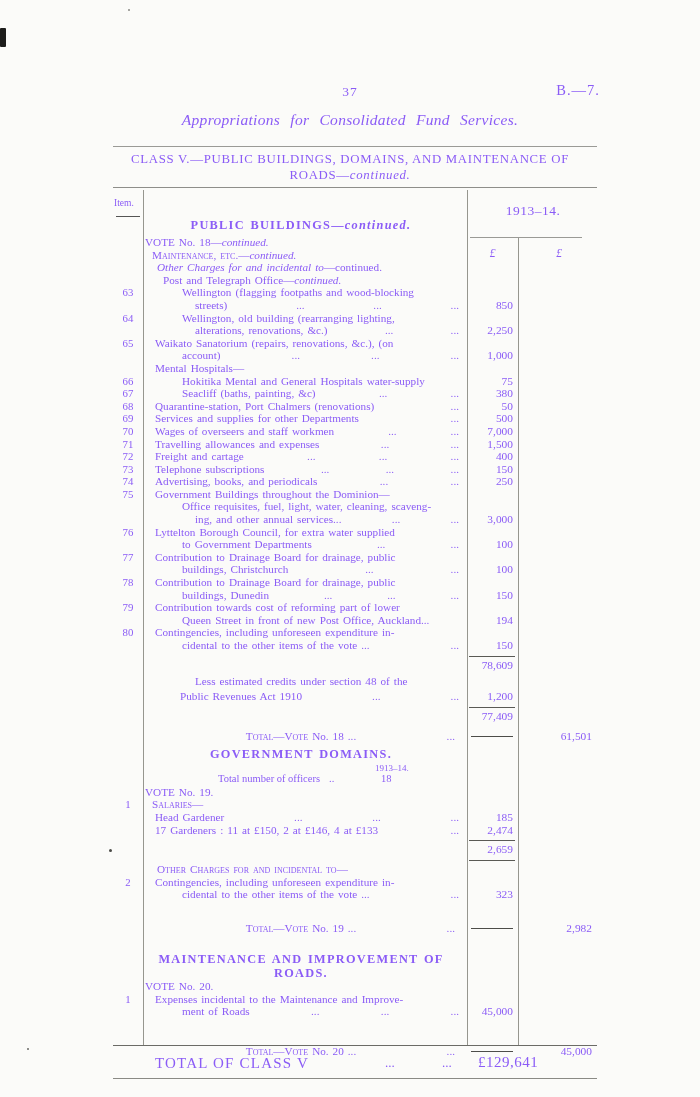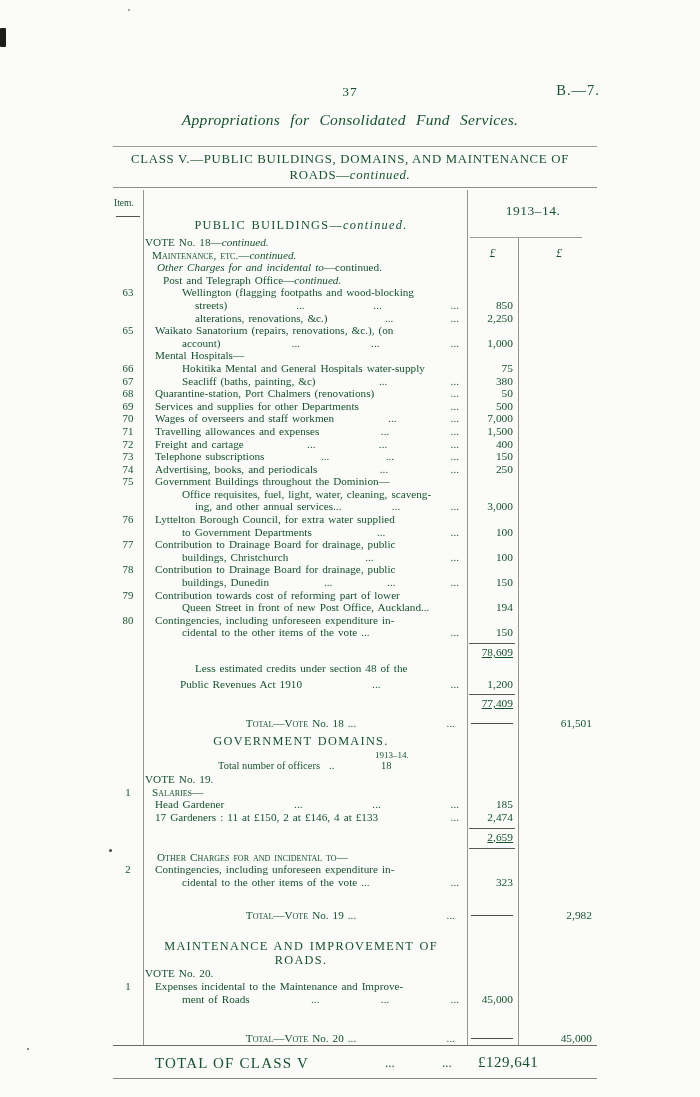--- a/index.html
+++ b/index.html
@@ -1,18 +1,18 @@
 <!DOCTYPE html>
 <html><head>
 <meta charset="utf-8">
 <style>
   html,body{margin:0;padding:0;background:#e8e8e6;}
   .page{
     position:relative; width:700px; height:1097px; margin:0 auto;
-    background:#fbfbf9; color:#14532d; overflow:hidden;
+    background:#fbfbf9; color:#8b5cf6; overflow:hidden;
     font-family:"Liberation Serif","DejaVu Serif",serif;
   }
   .abs{position:absolute;}
   
   .page-number{left:0;right:0;top:84px;text-align:center;font-size:13.5px;letter-spacing:1px;}
   .doc-ref{right:100px;top:82px;font-size:14.5px;letter-spacing:1px;}
   .doc-title{left:0;right:0;top:111px;text-align:center;font-style:italic;font-size:15.5px;word-spacing:6px;letter-spacing:.3px;}
   .rule{position:absolute;left:113px;width:484px;border-top:1px solid #9a9a96;}
   .rule-a{top:146px;}
   .rule-b{top:187px;border-top-color:#8e8e8a;}
@@ -35,30 +35,30 @@
   .row{display:flex;align-items:baseline;font-size:11.2px;line-height:12.6px;min-height:12.6px;word-spacing:1.2px;}
   .c-num{width:30px;flex:none;text-align:center;font-size:10.8px;}
   .c-txt{width:324px;flex:none;box-sizing:border-box;padding-right:8px;}
   .c-a1{width:51px;flex:none;box-sizing:border-box;text-align:right;padding-right:5px;font-size:11.4px;}
   .c-a2{width:82px;flex:none;box-sizing:border-box;text-align:right;padding-right:8px;font-size:11.4px;}
   .inner{display:flex;justify-content:space-between;}
   .sc{font-variant:small-caps;}
   .i{font-style:italic;}
   .ind0{padding-left:2px;}.ind1{padding-left:9px;}.ind2{padding-left:14px;}.ind3{padding-left:20px;}
   .ind4{padding-left:12px;}.ind5{padding-left:39px;}.ind6{padding-left:52px;}.ind7{padding-left:37px;}
-  .center-row{min-height:15px;line-height:15px;}
+  .center-row{min-height:15px;line-height:15px;font-weight:bold;}
   .center-row .c-txt{text-align:center;letter-spacing:1.3px;font-size:12.3px;}
   .center-row.public-buildings{margin-bottom:3px;}
   .center-row.government-domains{margin-bottom:2px;}
   .center-row.maintenance-roads{margin-top:17px;}
   .center-row.roads{min-height:13px;line-height:13px;letter-spacing:1.3px;}
   .rule1-row{height:5px;position:relative;}
   .rule1-row::after{content:"";position:absolute;left:356px;width:46px;top:2px;border-top:1px solid #5a5a55;}
   .rule1-row{margin-top:2px;}
-  .amt-row{min-height:13px;line-height:13px;text-decoration:underline;}
+  .amt-row{min-height:13px;line-height:13px;}
   .less-row{margin-top:3px;}
   .total-row{margin:6px 0 4px 0;min-height:14px;line-height:14px;}
   .total-row .c-txt{position:relative;text-align:center;}
   .total-row .tdots{position:absolute;right:12px;top:0;}
   .dash{display:inline-block;width:42px;border-top:1px solid #4d4d49;vertical-align:3px;}
   .total-v19{margin-top:20px;}
   .total-v20{margin-top:26px;}
   .officers-row{display:block;position:relative;height:22px;font-size:10.5px;}
   .officers-row .o-year{position:absolute;left:262px;top:-1px;font-size:9px;}
   .officers-row .o-label{position:absolute;left:105px;top:9px;}
@@ -156,20 +156,30 @@
               <div class="t"><span>streets)</span></div>
               <div class="dots">...</div>
               <div class="dots">...</div>
               <div class="dots">...</div>
             </div>
           </div>
           <div class="c-a1">850</div>
           <div class="c-a2"></div>
         </div>
         <div class="row ">
+          <div class="c-num">64</div>
+          <div class="c-txt ind5">
+            <div class="inner">
+              <div class="t"><span>Wellington, old building (rearranging lighting,</span></div>
+            </div>
+          </div>
+          <div class="c-a1"></div>
+          <div class="c-a2"></div>
+        </div>
+        <div class="row ">
           <div class="c-num"></div>
           <div class="c-txt ind6">
             <div class="inner">
               <div class="t"><span>alterations, renovations, &amp;c.)</span></div>
               <div class="dots">...</div>
               <div class="dots">...</div>
             </div>
           </div>
           <div class="c-a1">2,250</div>
           <div class="c-a2"></div>

